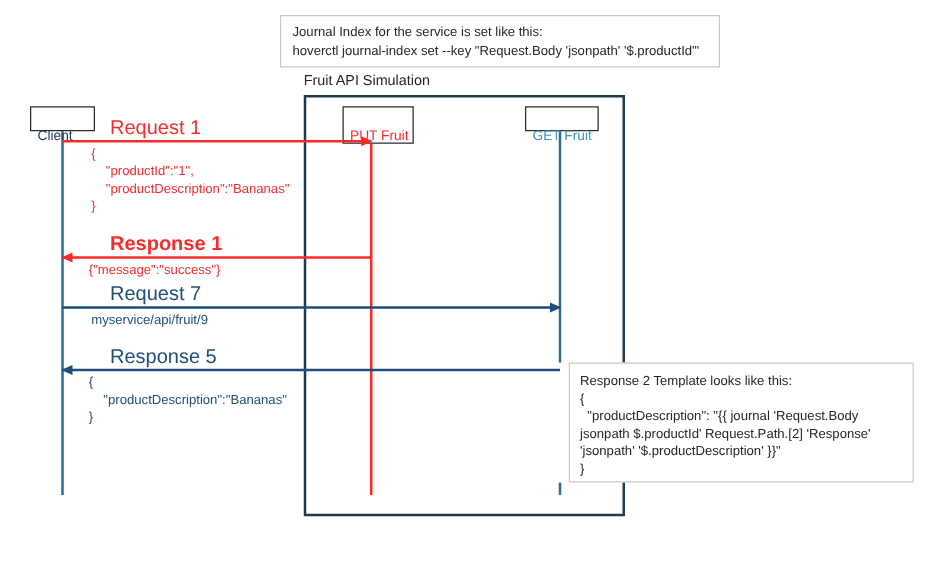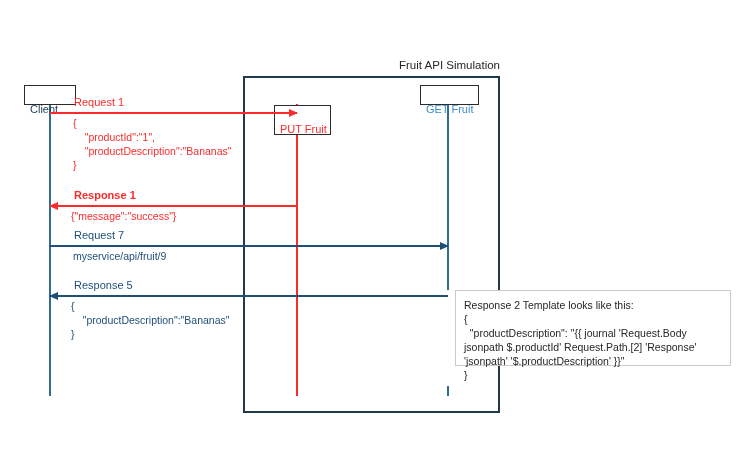--- a/index.html
+++ b/index.html
@@ -37,32 +37,32 @@
   #note-journal-index {
     left: 224px;
     top: 12px;
     width: 352px;
     height: 42px;
   }
   #note-response-template {
     left: 455px;
     top: 290px;
     width: 276px;
-    height: 76px;
+    height: 96px;
     line-height: 14px;
     padding: 7px 8px 7px 8px;
   }
 
   
   #diagram-title {
     position: absolute;
     left: 243px;
     top: 59px;
     width: 257px;
-    text-align: right;
+    text-align: left;
     font-size: 11.5px;
     color: #262626;
   }
 
   
   #system-frame {
     position: absolute;
     left: 243px;
     top: 76px;
     width: 257px;
@@ -89,21 +89,20 @@
     width: 52px;
     height: 19px;
     color: #1f3a55;
   }
   #participant-put {
     left: 274px;
     top: 85px;
     width: 57px;
     height: 30px;
     color: #ff2a2a;
-    margin-top: 20px;
   }
   #participant-get {
     left: 420px;
     top: 85px;
     width: 59px;
     height: 15px;
     color: #3f8fc4;
   }
 
   
@@ -158,23 +157,24 @@
     border-left: 9px solid currentColor;
     right: -1px;
   }
   .msg-head.left {
     border-right: 9px solid currentColor;
     left: -1px;
   }
   .msg-label {
     position: absolute;
     bottom: 3px;
-    font-size: 11px;
+    font-size: 16px;
     line-height: 13px;
     white-space: nowrap;
+    margin-left: 14px;
   }
   .msg-body {
     position: absolute;
     top: 4px;
     font-size: 10.5px;
     line-height: 14px;
     white-space: pre;
   }
 
   .red { color: #fb2b2b; }
@@ -201,20 +201,22 @@
   #msg-response-2 { left: 50px; top: 295px; width: 398px; }
   #msg-response-2 .msg-line { width: 398px; }
   #msg-response-2 .msg-label { left: 24px; }
   #msg-response-2 .msg-body { left: 21px; }
 </style>
 </head>
 <body>
 
 <div class="canvas">
 
+  <div class="note" id="note-journal-index">Journal Index for the service is set like this:
+hoverctl journal-index set --key "Request.Body 'jsonpath' '$.productId'"</div>
 
   <div id="diagram-title">Fruit API Simulation</div>
 
   <div id="system-frame"></div>
 
   <div class="lifeline" id="lifeline-client"></div>
   <div class="lifeline" id="lifeline-put"></div>
   <div class="lifeline" id="lifeline-get-upper"></div>
   <div class="lifeline" id="lifeline-get-lower"></div>
 

